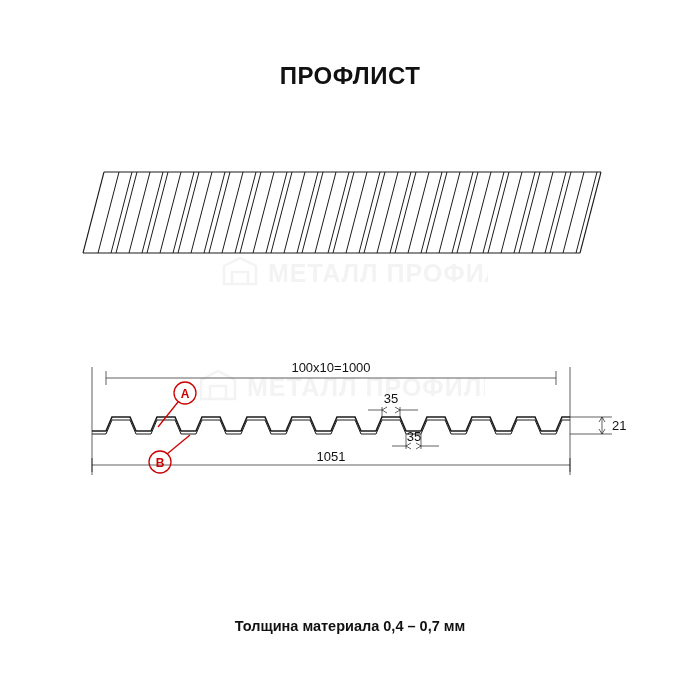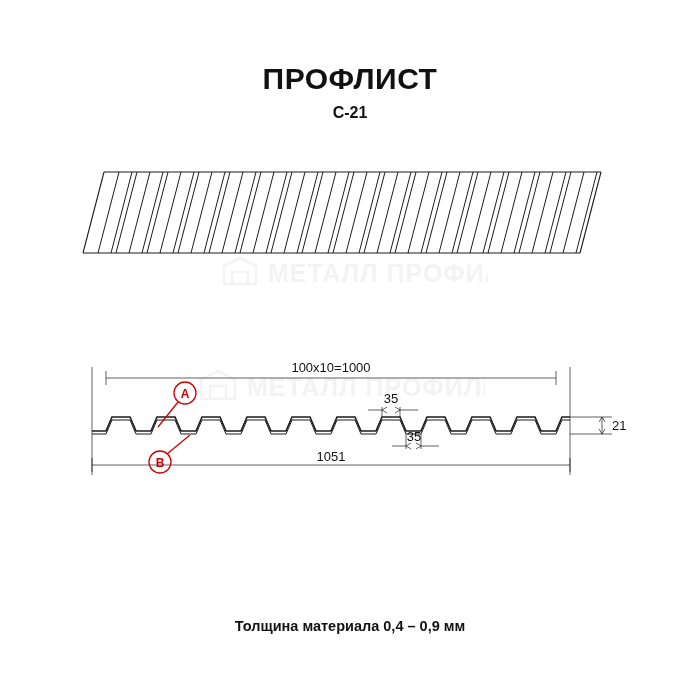--- a/index.html
+++ b/index.html
@@ -19,21 +19,21 @@
     position: relative;
     width: 700px;
     height: 700px;
   }
   .title {
     position: absolute;
     top: 62px;
     left: 0;
     width: 700px;
     text-align: center;
-    font-size: 30px;
+    font-size: 24px;
     font-weight: bold;
     letter-spacing: 0.5px;
     color: #111111;
   }
   .subtitle {
     position: absolute;
     top: 104px;
     left: 0;
     width: 700px;
     text-align: center;
@@ -94,21 +94,20 @@
     fill: #d8d8d8;
     letter-spacing: 1px;
   }
 </style>
 </head>
 <body>
 
 <div class="page">
 
   <div class="title">ПРОФЛИСТ</div>
-  <div class="subtitle">С-21</div>
 
   <div class="perspective">
     <svg width="545" height="130" viewBox="0 0 545 130">
       <g class="ln" stroke-width="1.1">
 
         <path d="M24 22 L521 22"></path>
 
         <path d="M3 103 L500 103"></path>
 
         <path d="M24 22 L3 103"></path>
@@ -285,15 +284,15 @@
 
       <g class="red" stroke-width="1.3">
         <circle cx="120" cy="117" r="11"></circle>
         <path d="M127 109 L150 90"></path>
       </g>
       <text class="calltext" x="120" y="122" text-anchor="middle">B</text>
 
     </svg>
   </div>
 
-  <div class="footer">Толщина материала 0,4 – 0,9 мм</div>
+  <div class="footer">Толщина материала 0,4 – 0,7 мм</div>
 
 </div>
 
 </body></html>

